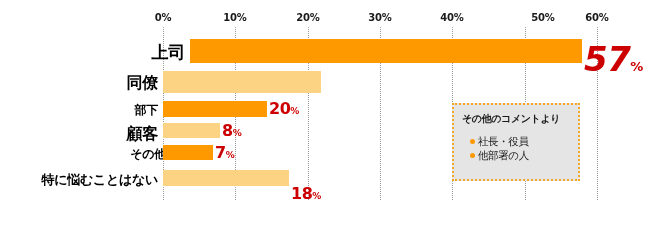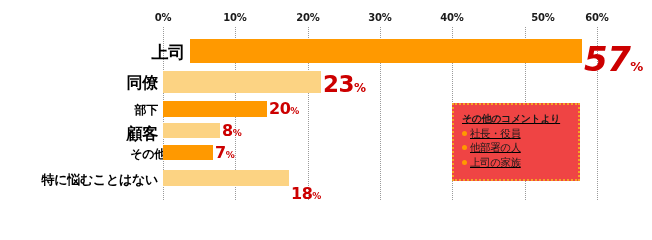--- a/index.html
+++ b/index.html
@@ -51,32 +51,31 @@
   }
   .value .num{font-size:20px;letter-spacing:-0.5px;}
   .value .pct{font-size:11px;}
   .row.small .value .num{font-size:16px;}
   .row.small .value .pct{font-size:9px;}
 
   
   #legend{
     position:absolute;
     border:2px dotted #F5A623;
-    background:#ef4444;
+    background:#e5e5e5;
     box-sizing:border-box;
-    text-decoration:underline;
   }
   #legend .legend-title{
     font-size:10px;
     font-weight:bold;
     color:#1a1a1a;
     white-space:nowrap;
     letter-spacing:-0.4px;
   }
-  #legend ul{list-style:none;margin:0;padding:0;text-align:right;}
+  #legend ul{list-style:none;margin:8px;padding:0;text-align:right;}
   #legend li{
     font-size:10.5px;
     color:#1a1a1a;
     white-space:nowrap;
     letter-spacing:-0.4px;
     line-height:1.38;
     display:flex;
     align-items:center;
   }
   .bullet{
@@ -117,23 +116,20 @@
     <div class="cat-label" style="top:2px;font-size:17px;">上司</div>
     <div class="bar" style="top:0px;width:392px;height:24px;background:#FF9900;"></div>
     <div class="value" style="left:557px;top:3px;">
       <span class="num" style="font-size:34px;font-style:italic;">57</span><span class="pct" style="font-size:13px;">%</span>
     </div>
   </div>
 
   <div class="row" style="top:71px;height:22px;">
     <div class="cat-label" style="top:2px;font-size:16px;">同僚</div>
     <div class="bar" style="top:0px;width:158px;height:22px;background:#FCD383;"></div>
-    <div class="value" style="left:323px;top:2px;">
-      <span class="num" style="font-size:23px;">23</span><span class="pct" style="font-size:12px;">%</span>
-    </div>
   </div>
 
   <div class="row small" style="top:101px;height:16px;">
     <div class="cat-label" style="top:1px;font-size:12px;">部下</div>
     <div class="bar" style="top:0px;width:104px;height:16px;background:#FF9900;"></div>
     <div class="value" style="left:269px;top:0px;">
       <span class="num">20</span><span class="pct">%</span>
     </div>
   </div>
 
@@ -165,20 +161,16 @@
     <div class="legend-title">その他のコメントより</div>
     <ul>
       <li>
           <span class="bullet"></span>
           <span>社長・役員</span>
         </li>
       <li>
           <span class="bullet"></span>
           <span>他部署の人</span>
         </li>
-      <li>
-          <span class="bullet"></span>
-          <span>上司の家族</span>
-        </li>
     </ul>
   </div>
 
 </div>
 
 </body></html>

